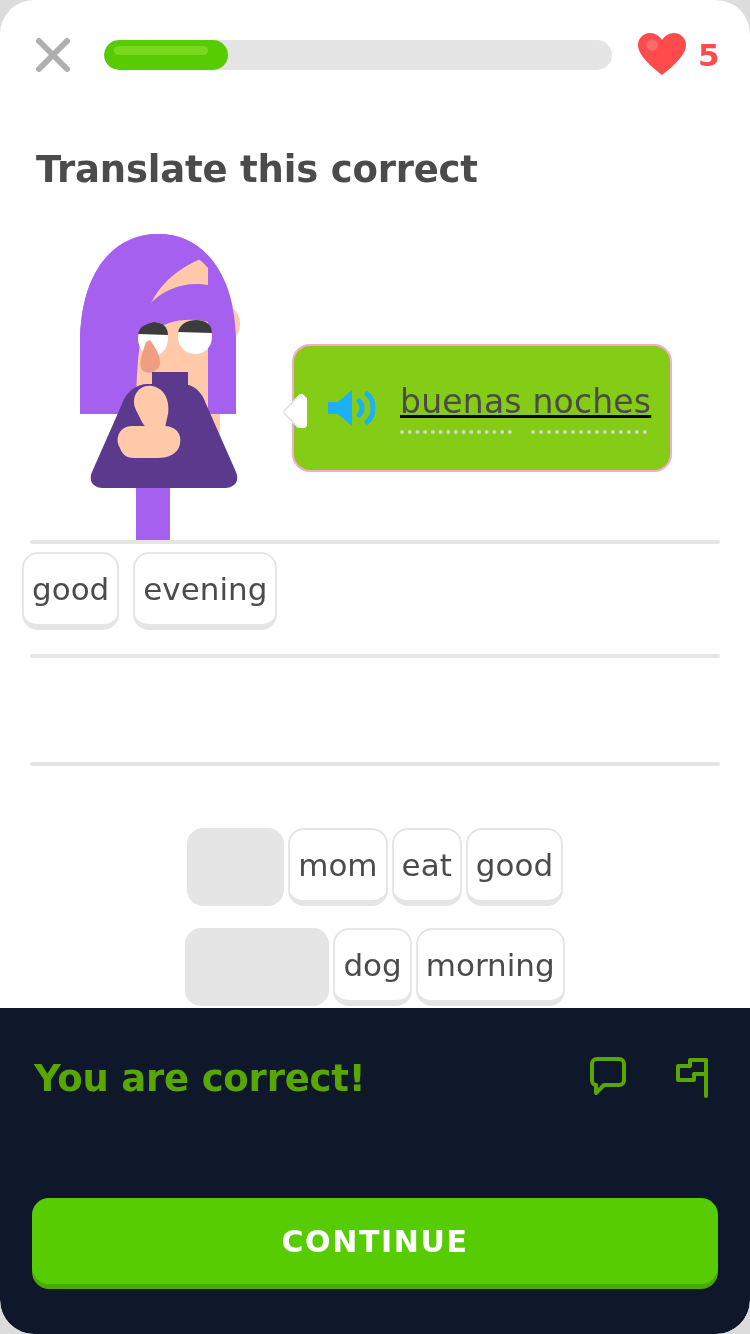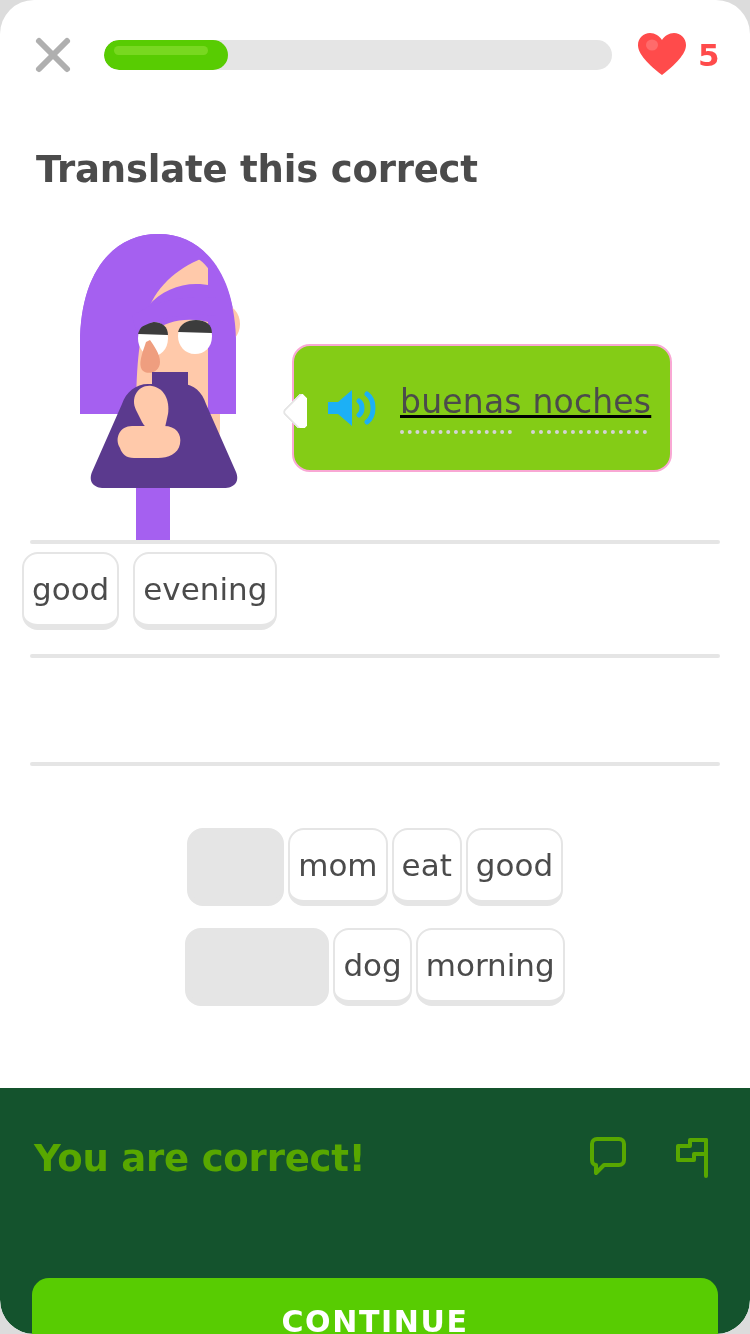--- a/index.html
+++ b/index.html
@@ -212,22 +212,22 @@
     display: flex;
     gap: 4px;
     justify-content: center;
     margin-bottom: 22px;
   }
 
   
   .footer {
     position: absolute;
     left: 0; bottom: 0;
-    width: 750px; height: 246px;
-    background: #14532d;
+    width: 750px; height: 326px;
+    background: #0f172a;
     border-radius: 0 0 34px 34px;
     z-index: 10;
     text-align: right;
   }
   .footer-top {
     position: absolute;
     left: 34px; right: 34px; top: 46px;
     display: flex;
     align-items: center;
     justify-content: space-between;

